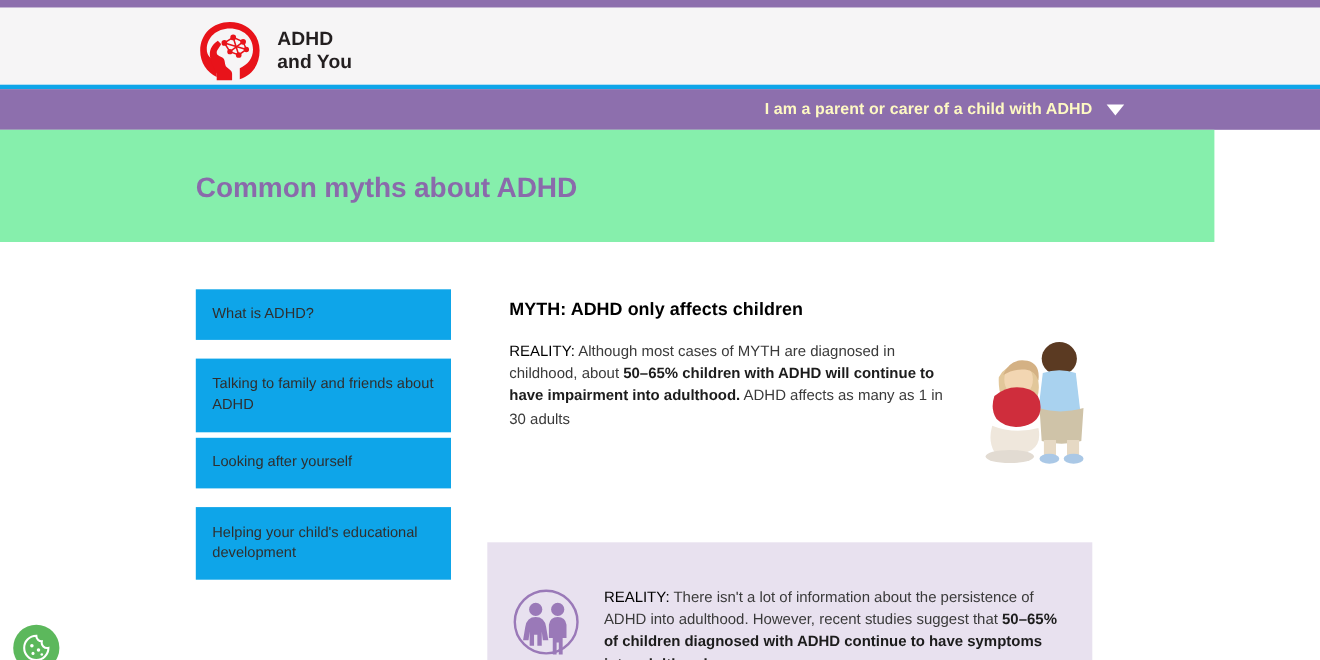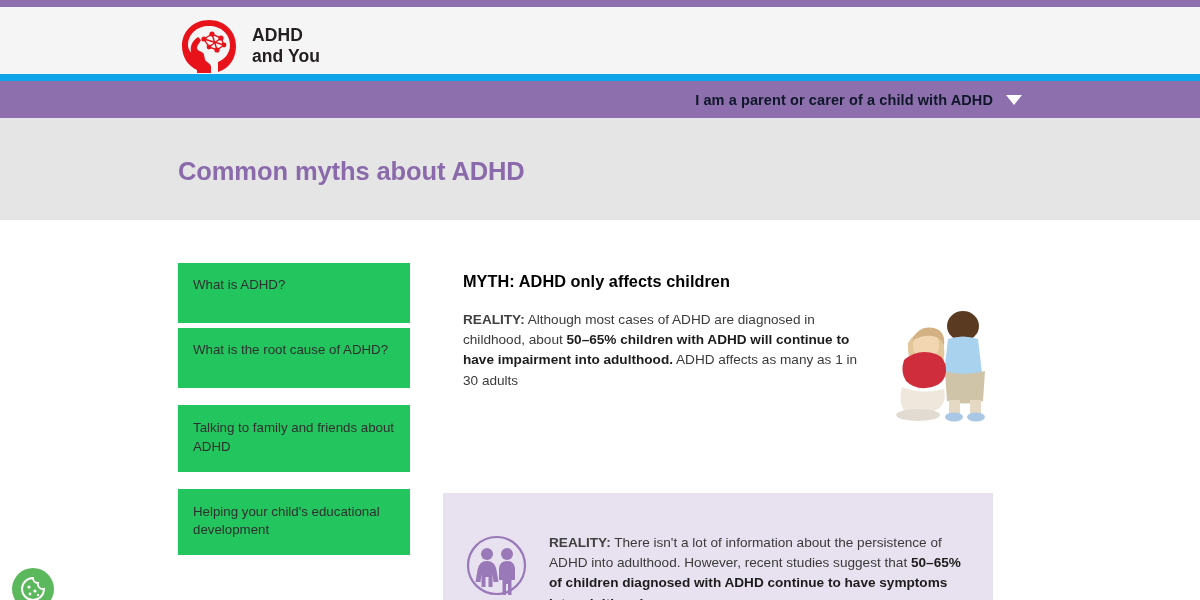--- a/index.html
+++ b/index.html
@@ -17,21 +17,21 @@
     position: absolute; top: 0; left: 0;
     width: 1200px; height: 7px;
     background: #8d6fad;
   }
 
   
   .header {
     position: absolute; top: 7px; left: 0;
     width: 1200px; height: 74px;
     background: #f6f5f6;
-    border-bottom: 7px solid #0ea5e9;
+    border-bottom: 4px solid #0ea5e9;
   }
   .brand {
     position: absolute; left: 178px; top: 10px;
     display: flex; align-items: center; gap: 12px;
   }
   .brand-mark { width: 62px; height: 58px; display: block; }
   .brand-text {
     font-size: 17.5px; font-weight: bold; color: #231f20;
     line-height: 1.22; letter-spacing: .1px;
   }
@@ -52,69 +52,69 @@
     position: absolute; top: 81px; left: 0;
     width: 1200px; height: 37px;
     background: #8d6fad;
     display: flex; align-items: center; justify-content: flex-end;
   }
   .nav-item {
     display: flex; align-items: center; gap: 13px;
     margin-right: 178px; cursor: pointer;
   }
   .nav-label {
-    color: #0f172a; font-size: 14.5px; font-weight: bold; letter-spacing: .1px;
+    color: #fef9c3; font-size: 14.5px; font-weight: bold; letter-spacing: .1px;
   }
   .caret {
     width: 0; height: 0;
     border-left: 8px solid transparent;
     border-right: 8px solid transparent;
     border-top: 10px solid #ffffff;
   }
 
   
   .banner {
     position: absolute; top: 118px; left: 0;
-    width: 1200px; height: 102px;
-    background: #e5e5e5;
+    width: 1104px; height: 102px;
+    background: #86efac;
   }
   .banner h1 {
     position: absolute; left: 178px; top: 39px;
     font-size: 25.5px; font-weight: bold; color: #8a6aab;
     letter-spacing: -.1px;
   }
 
   
   .content { position: absolute; top: 220px; left: 0; width: 1200px; }
 
   
   .sidebar {
     position: absolute; left: 178px; top: 43px; width: 232px;
   }
   .side-item {
-    background: #22c55e;
+    background: #0ea5e9;
     margin-bottom: 5px;
-    padding: 13px 15px 28px 15px;
+    padding: 13px 15px 14px 15px;
     font-size: 13.3px; color: #2f2f2f; line-height: 1.42;
     cursor: pointer;
   }
   .side-item.tall { padding-top: 14px; padding-bottom: 15px; margin-top: 17px; }
 
   
   .main { position: absolute; left: 463px; top: 52px; width: 530px; }
 
   .myth-head {
     font-size: 16.3px; font-weight: bold; color: #000000;
     letter-spacing: .05px;
   }
   .reality {
     font-size: 13.6px; color: #3a3a3a; line-height: 1.485;
   }
   .reality b { color: #1c1c1c; }
-  .reality .lead { font-weight: bold; color: #404040; }
+  .reality .lead { font-weight: normal; color: #000000; }
 
   .block1 { position: relative; }
   .block1 .reality { margin-top: 19px; width: 398px; }
 
   .photo {
     position: absolute; left: 425px; top: 33px;
     width: 118px; height: 119px;
   }
 
   .block2 {
@@ -182,38 +182,38 @@
   <div class="banner">
     <h1>Common myths about ADHD</h1>
   </div>
 
   <div class="content">
 
     <div class="sidebar">
       <div class="side-item">
         <span>What is ADHD?</span>
       </div>
-      <div class="side-item">
-        <span>What is the root cause of ADHD?</span>
-      </div>
       <div class="side-item tall">
         <span>Talking to family and friends about ADHD</span>
+      </div>
+      <div class="side-item">
+        <span>Looking after yourself</span>
       </div>
       <div class="side-item tall">
         <span>Helping your child's educational development</span>
       </div>
 
     </div>
 
     <div class="main">
 
       <div class="block1">
         <div class="myth-head">MYTH: ADHD only affects children</div>
         <div class="reality">
-          <span class="lead">REALITY:</span><span> Although most cases of ADHD are diagnosed in childhood, about </span><b>50–65% children with ADHD will continue to have impairment into adulthood.</b><span> ADHD affects as many as 1 in 30 adults</span>
+          <span class="lead">REALITY:</span><span> Although most cases of MYTH are diagnosed in childhood, about </span><b>50–65% children with ADHD will continue to have impairment into adulthood.</b><span> ADHD affects as many as 1 in 30 adults</span>
         </div>
 
         <svg class="photo" viewBox="0 0 118 119">
           <rect width="118" height="119" fill="#ffffff"></rect>
 
           <ellipse cx="75" cy="21" rx="16" ry="15" fill="#5b3a22"></ellipse>
           <path d="M60 34 q15 -5 30 0 l4 34 q-19 6 -38 0 Z" fill="#a9d2ef"></path>
           <path d="M57 66 q18 6 40 0 l-2 30 q-18 5 -36 0 Z" fill="#cfc3a8"></path>
           <rect x="61" y="95" width="11" height="15" fill="#e6d9c4"></rect>
           <rect x="82" y="95" width="11" height="15" fill="#e6d9c4"></rect>

